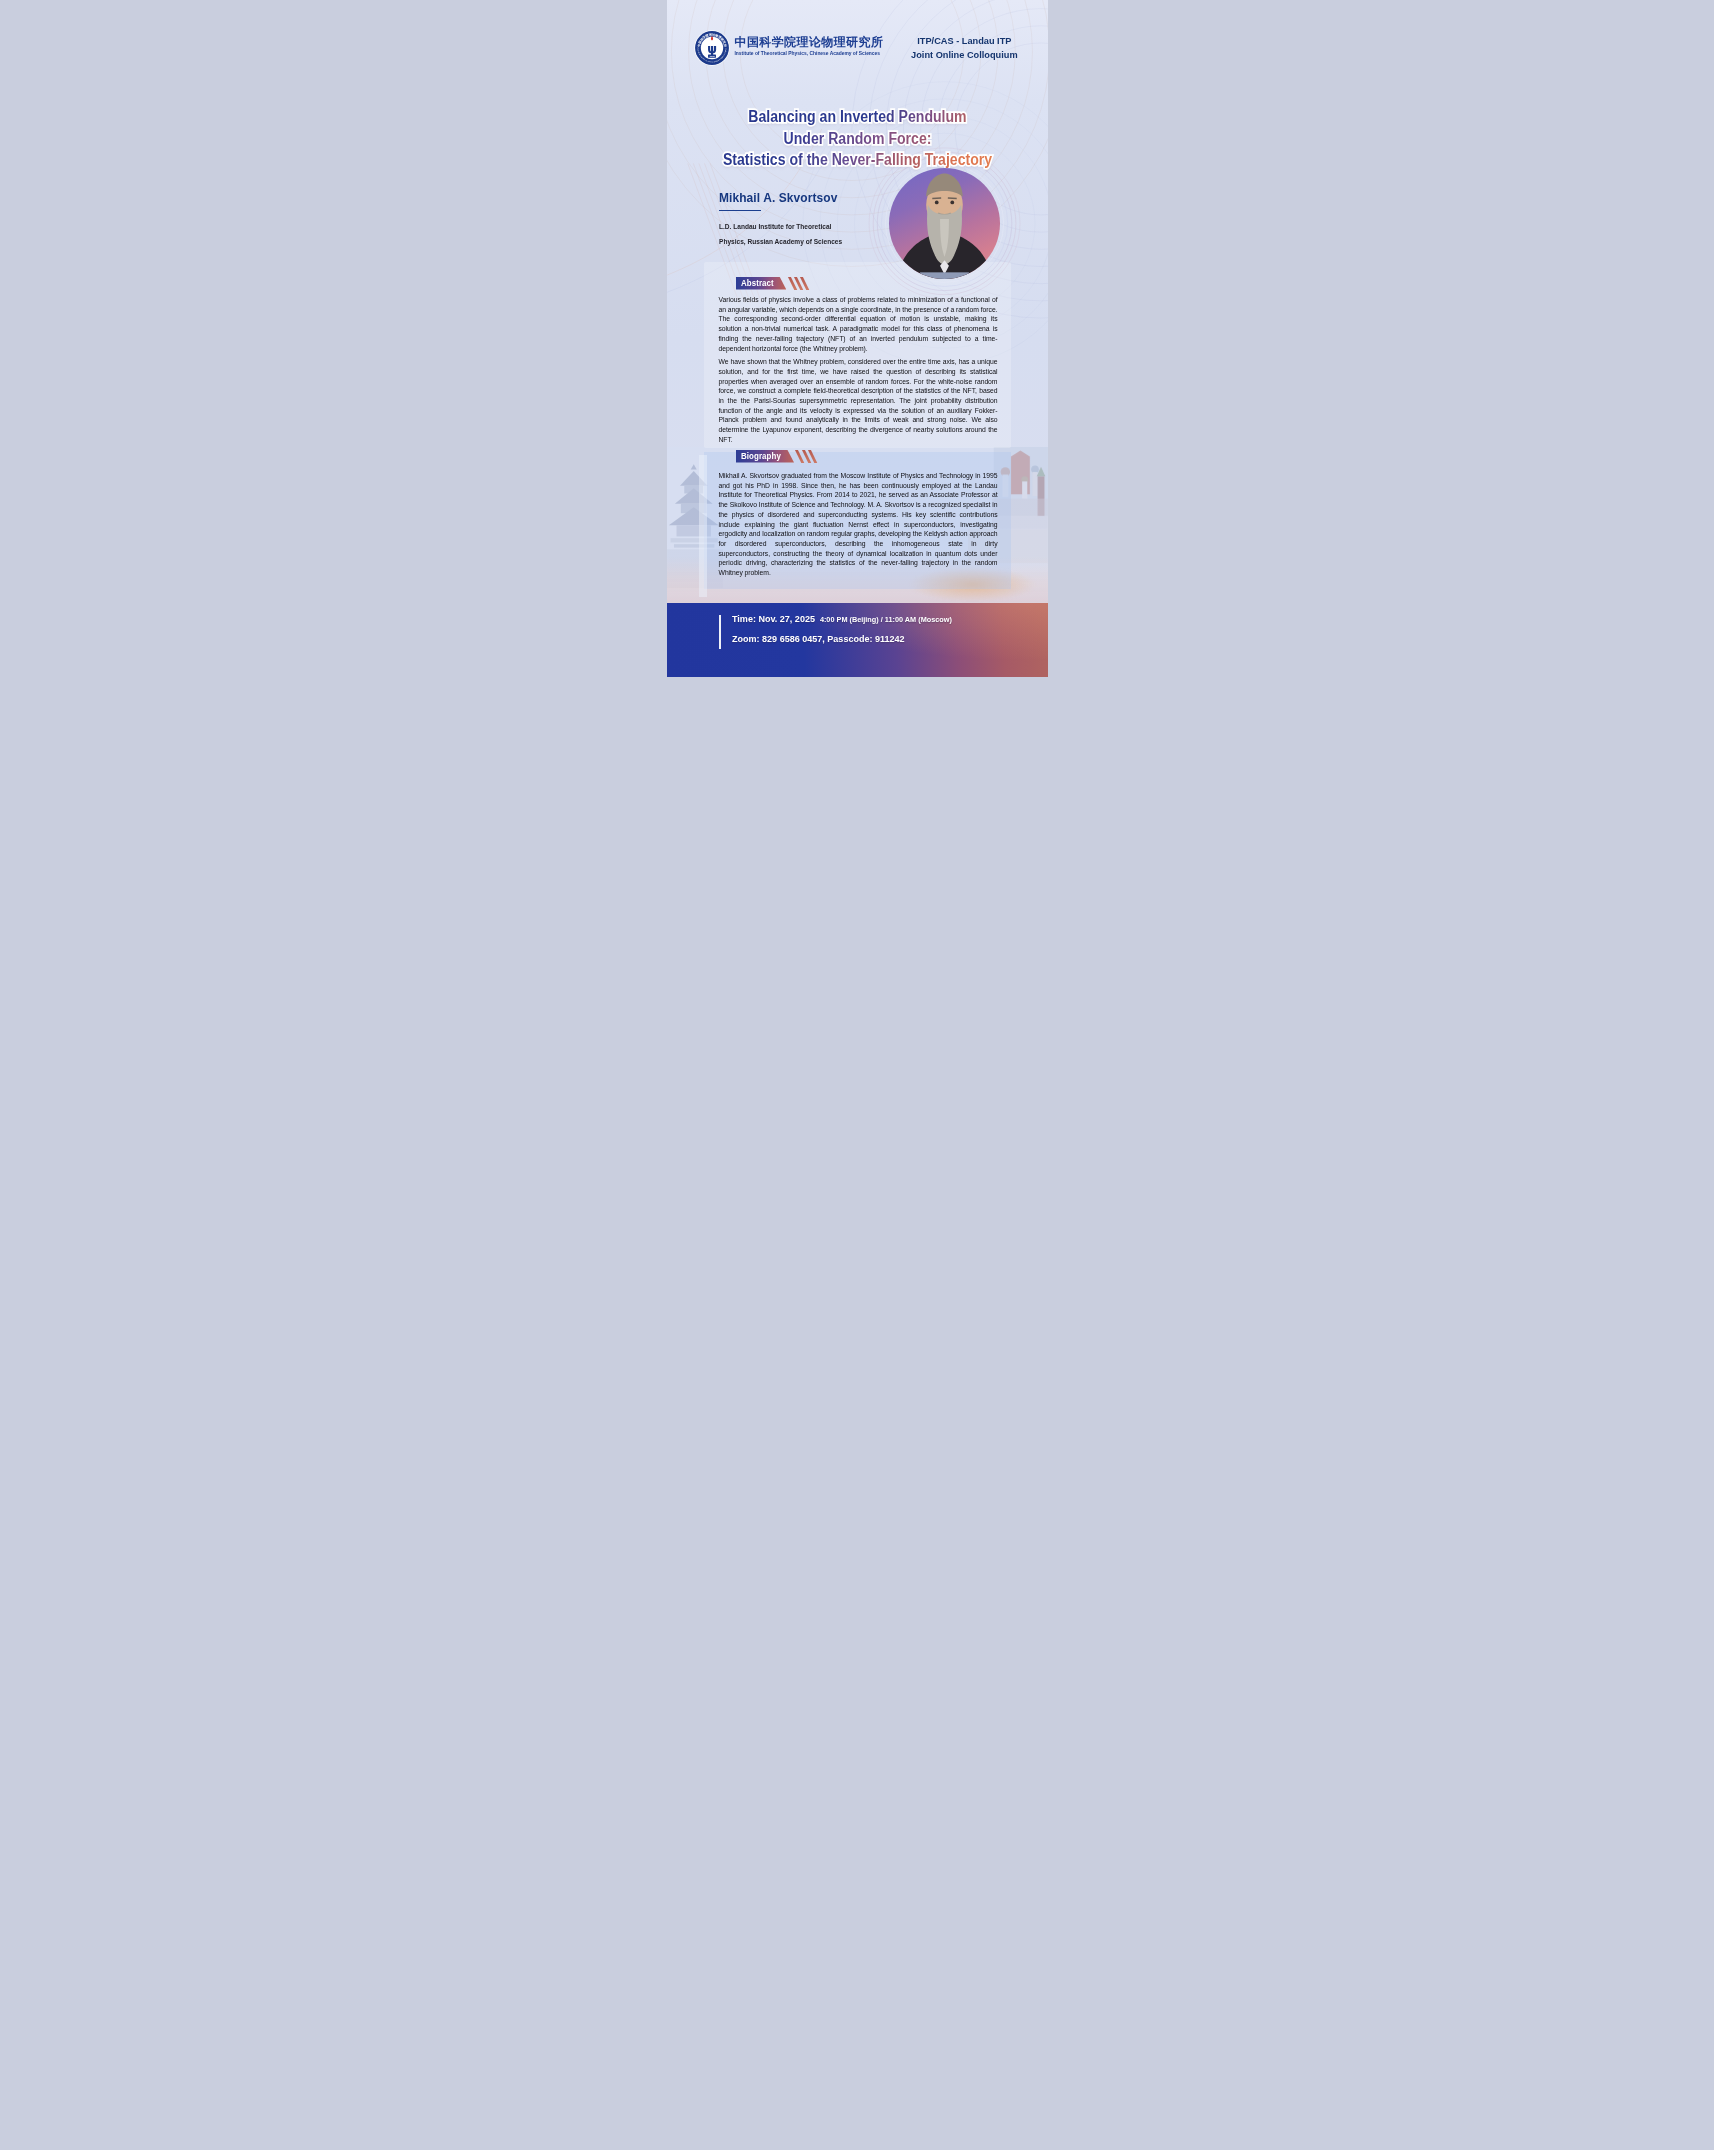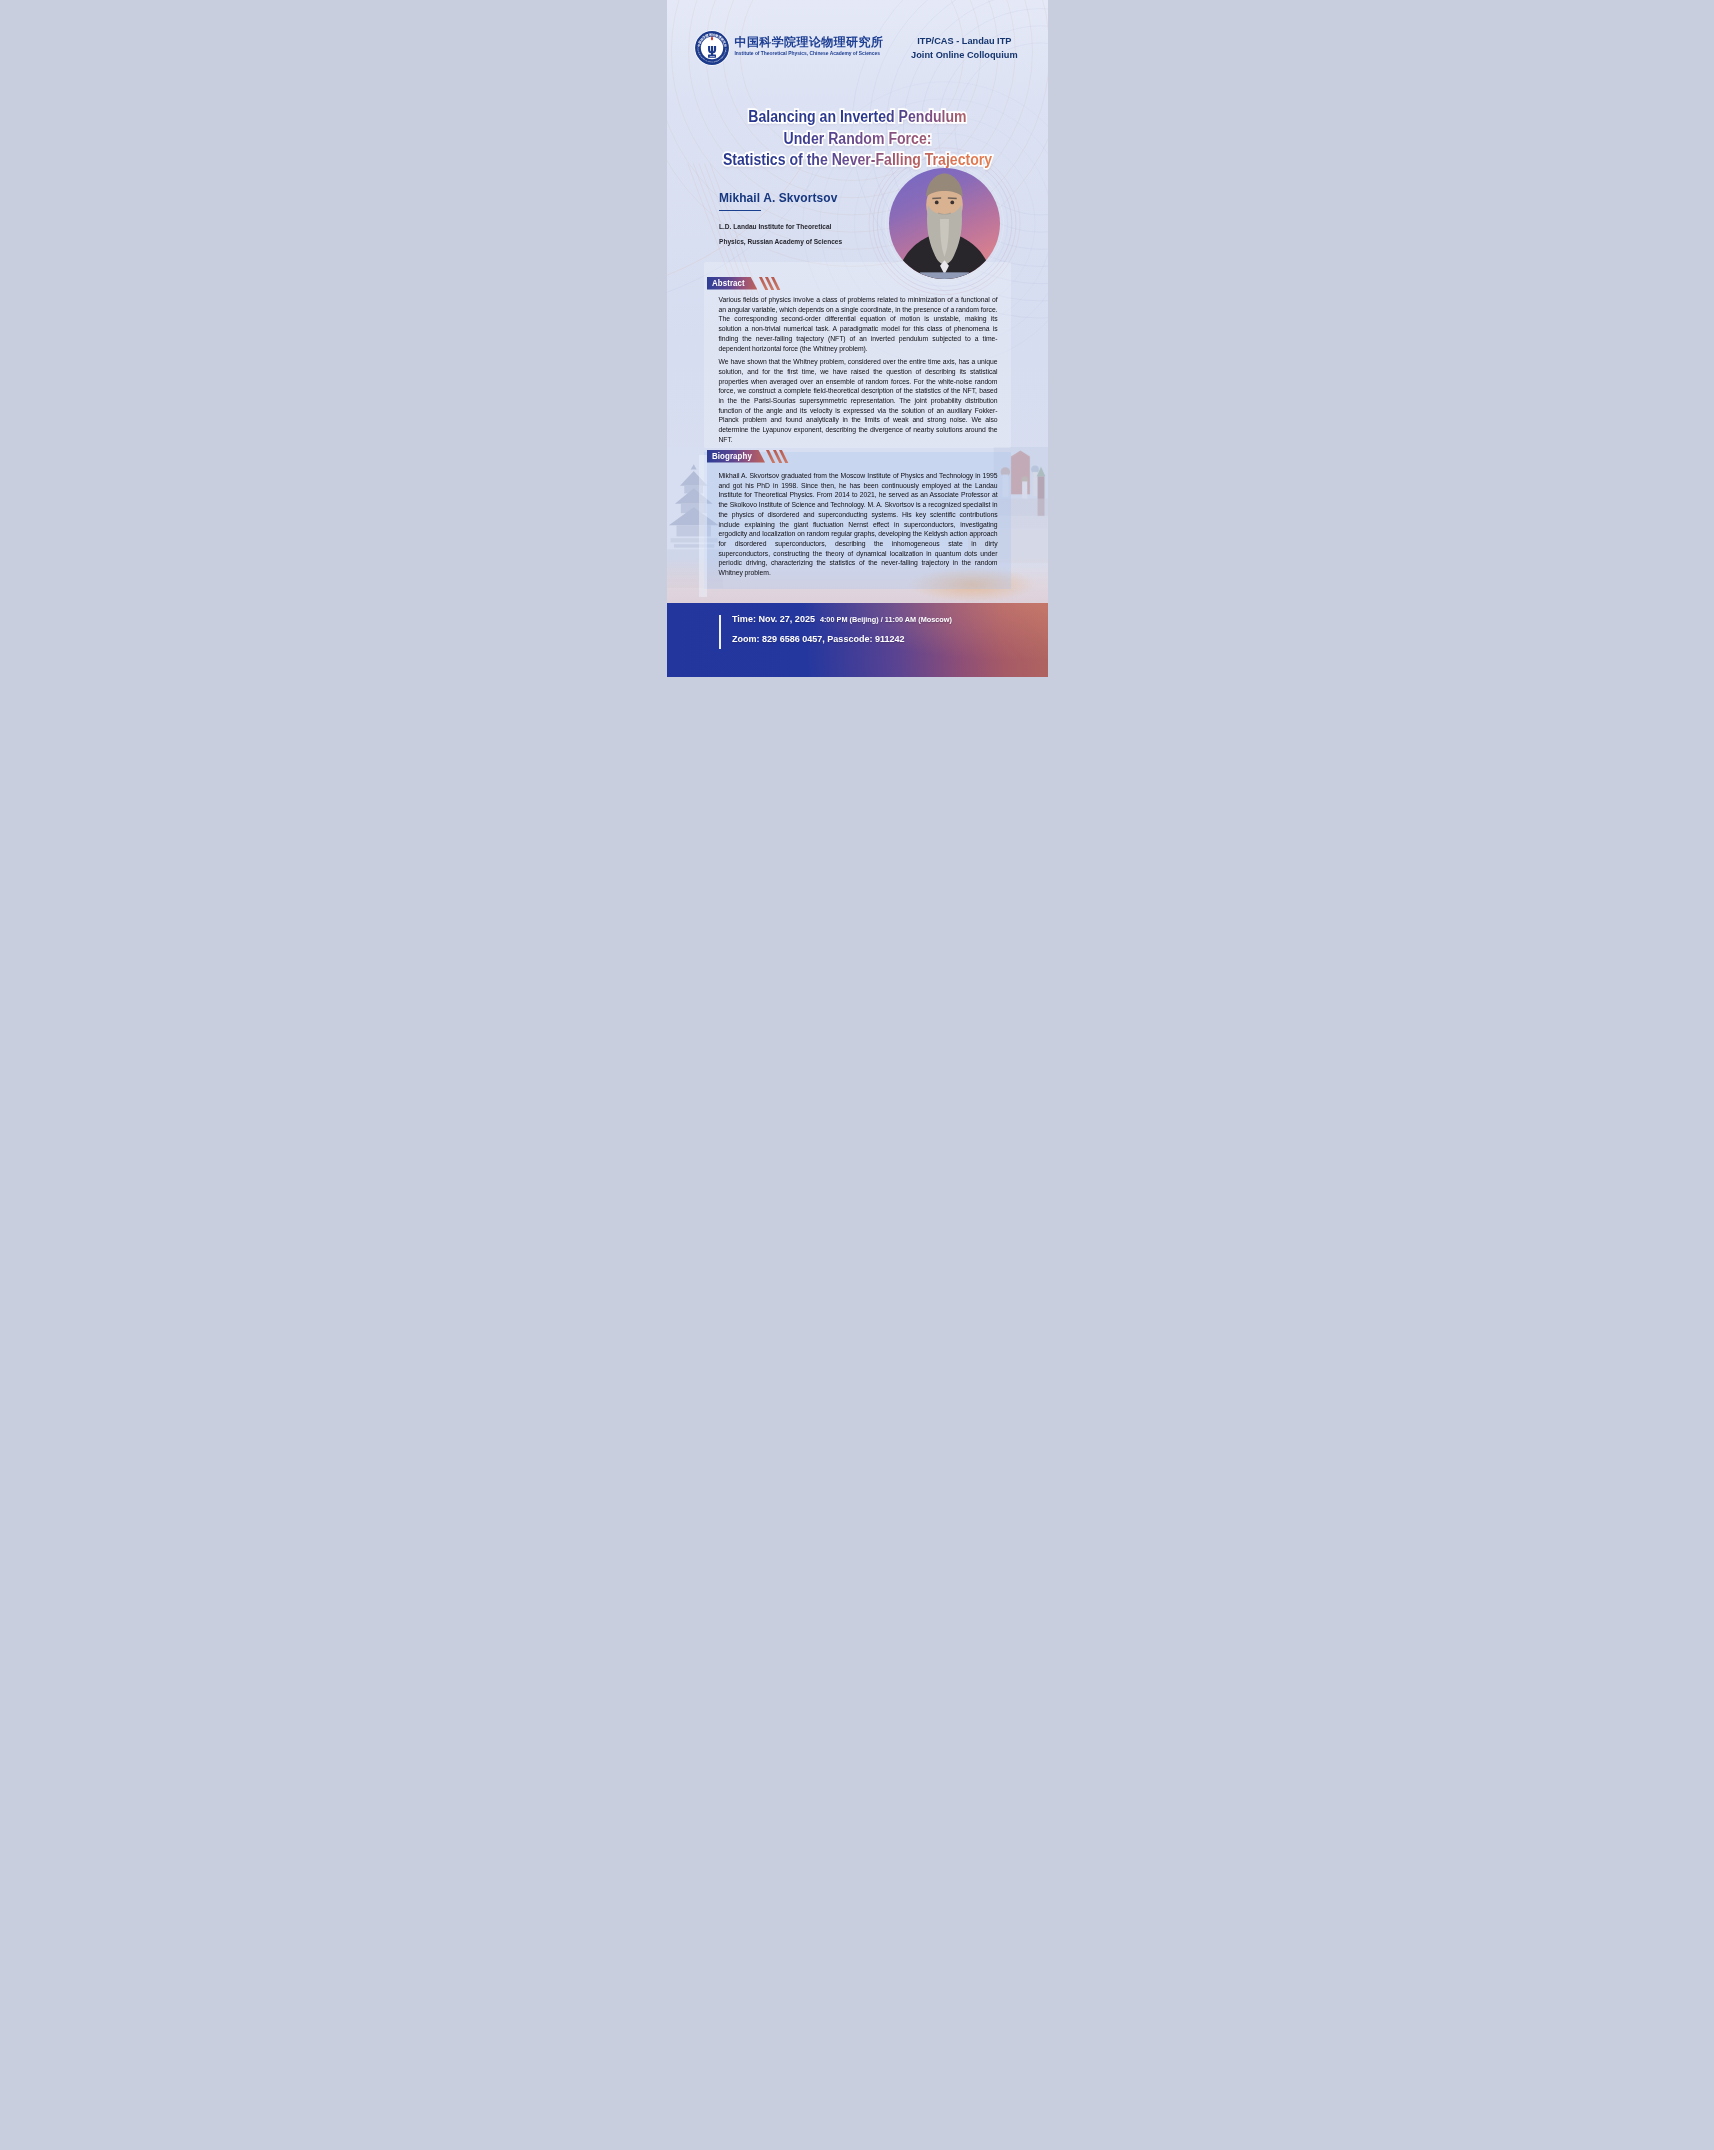--- a/index.html
+++ b/index.html
@@ -41,21 +41,21 @@
   
   .speaker-name{position:absolute;left:52px;top:190px;font-size:13px;font-weight:700;color:#16377f;
     transform:scaleX(.92);transform-origin:left;white-space:nowrap;letter-spacing:0.1px;}
   .name-underline{position:absolute;left:52px;top:210px;width:42px;height:1.3px;background:#1b3f8f;}
   .affiliation{position:absolute;left:52px;top:220px;font-size:7.3px;font-weight:700;color:#26262e;
     line-height:14.6px;transform:scaleX(.9);transform-origin:left;white-space:nowrap;}
   .photo{position:absolute;left:222px;top:168px;width:111px;height:111px;border-radius:50%;overflow:hidden;
     background:linear-gradient(155deg,#7168c6 0%,#8a6bb8 30%,#b8739e 58%,#d57f90 80%,#dc8d92 100%);}
   .photo svg{display:block;width:100%;height:100%;}
   
-  .badge{position:absolute;left:40px;height:12.5px;display:flex;align-items:stretch;}
+  .badge{position:absolute;left:69px;height:12.5px;display:flex;align-items:stretch;}
   .badge-abstract{top:277px;} .badge-bio{top:450px;}
   .badge-body{display:flex;align-items:center;padding:0 9.5px 0 5.6px;
     clip-path:polygon(0 0,calc(100% - 6.5px) 0,100% 100%,0 100%);
     background:linear-gradient(92deg,#2c3d96 0%,#5c4690 45%,#96527b 72%,#bd6458 100%);}
   .badge-label{color:#fff;font-size:8.6px;font-weight:700;transform:scaleX(.92);transform-origin:left center;
     letter-spacing:0.1px;white-space:nowrap;}
   .badge-stripes{display:flex;margin-left:4.3px;}
   .badge-stripe{width:3.4px;height:12.5px;margin-right:3px;transform:skewX(26deg);
     background:linear-gradient(180deg,#b65a50,#cd7a66);}
   

